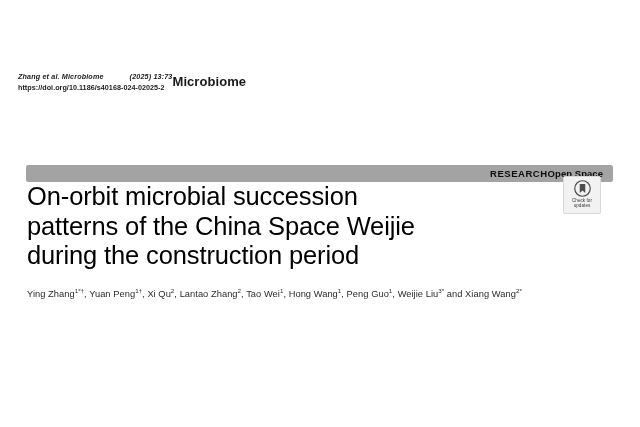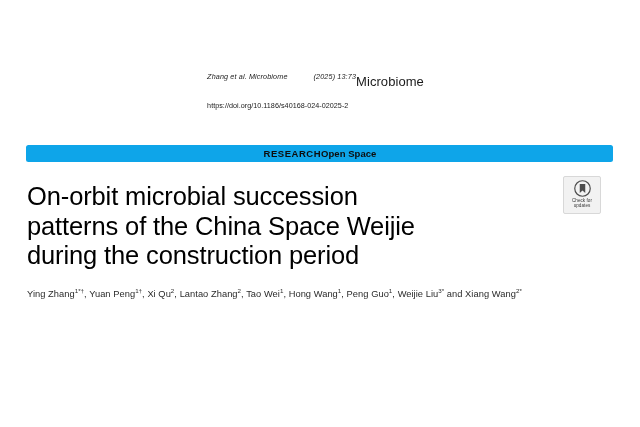--- a/index.html
+++ b/index.html
@@ -25,63 +25,64 @@
   }
 
   
   .masthead {
     position: absolute;
     left: 18px;
     top: 72px;
     right: 27px;
     display: flex;
     align-items: flex-start;
-    justify-content: center;
+    justify-content: flex-start;
+    font-weight: bold;
   }
 
   .citation-block {
     font-size: 7.2px;
     line-height: 10.2px;
     color: #1a1a1a;
     white-space: nowrap;
   }
   .citation-line-1 {
     font-style: italic;
     letter-spacing: 0.02em;
   }
   .citation-line-1 .vol {
     font-style: italic;
     margin-left: 26px;
   }
   .citation-doi {
     font-style: normal;
     letter-spacing: 0.005em;
-    margin-top: 19px;
+    margin-top: 1px;
   }
 
   .journal-name {
     font-size: 13px;
     line-height: 15px;
     color: #1a1a1a;
     letter-spacing: 0.005em;
     margin-top: 2px;
   }
 
   
   .banner {
     position: absolute;
     left: 26px;
-    top: 145px;
+    top: 165px;
     width: 587px;
     height: 17px;
-    background: #0ea5e9;
+    background: #a3a3a3;
     border-radius: 2.5px;
     display: flex;
     align-items: center;
-    justify-content: center;
+    justify-content: flex-end;
     box-sizing: border-box;
     padding: 0 10px 0 11px;
   }
   .banner-label {
     font-size: 9.5px;
     font-weight: bold;
     letter-spacing: 0.055em;
     color: #0d0d0d;
     line-height: 1;
   }

